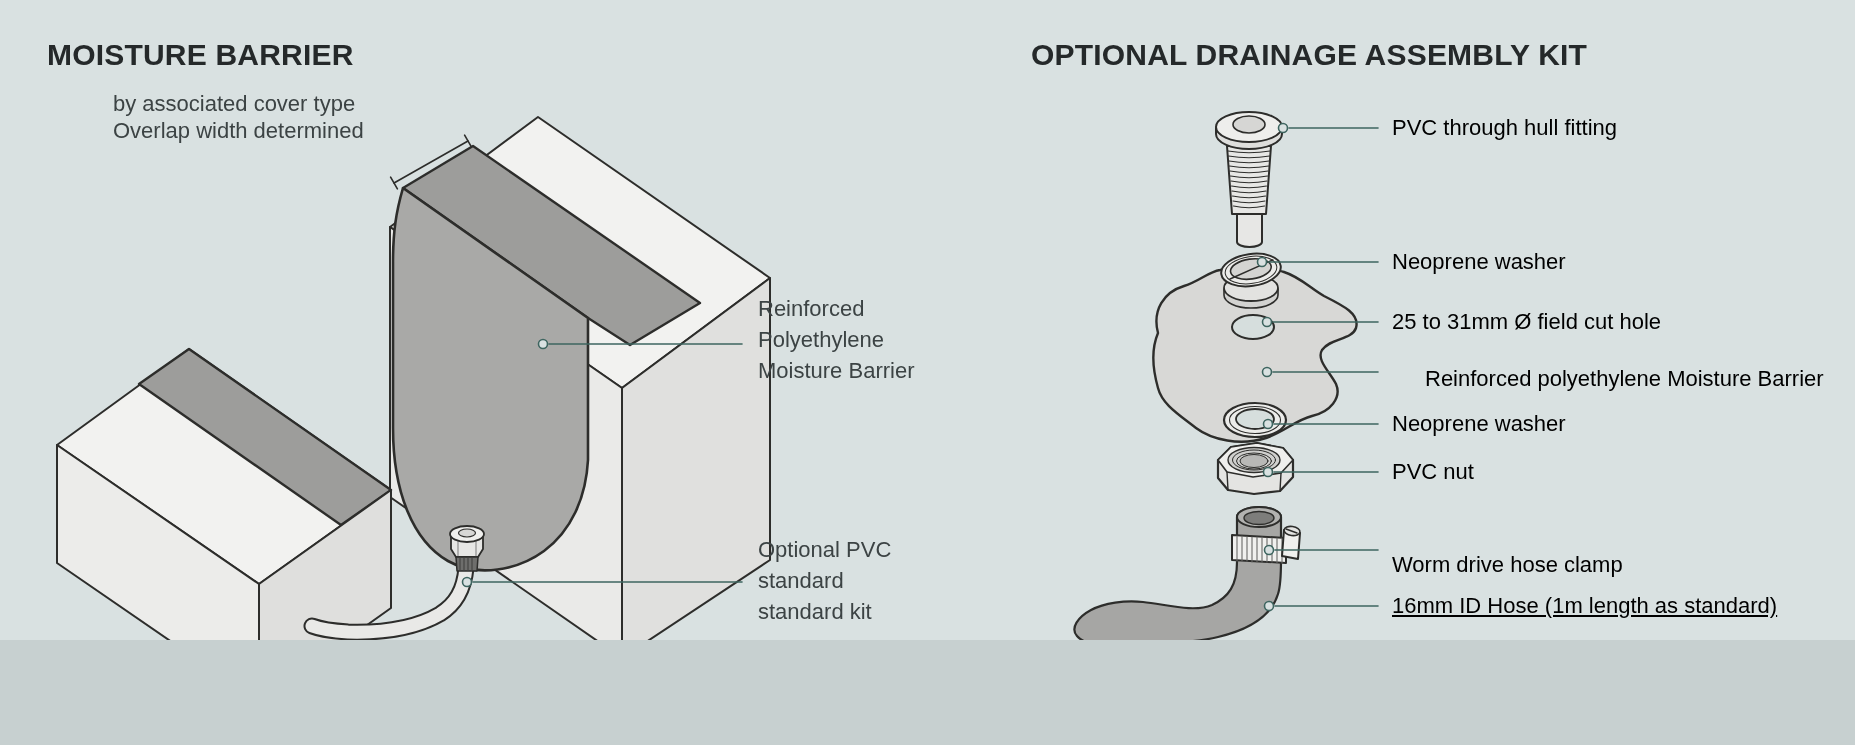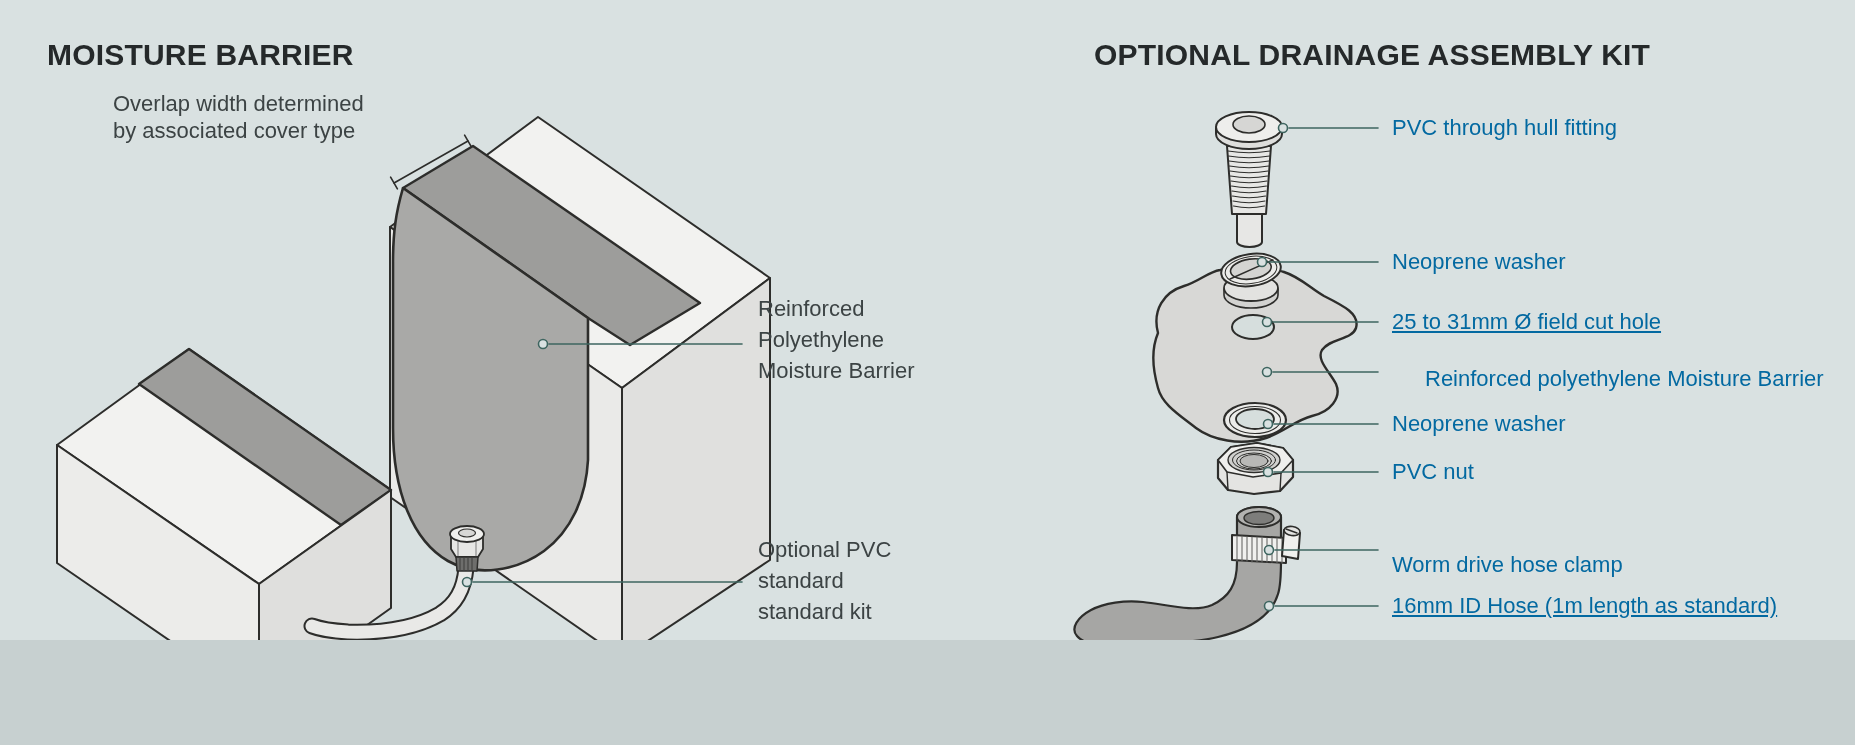--- a/index.html
+++ b/index.html
@@ -24,21 +24,21 @@
   }
   .lbl{
     position:absolute;
     font-size:22px;line-height:31px;
     color:#3c4344;white-space:nowrap;
   }
   .lbl div{height:31px;}
   .rlbl{
     position:absolute;left:1392px;
     font-size:22px;line-height:30px;
-    color:#0369a1;white-space:nowrap;
+    color:#000000;white-space:nowrap;
   }
 </style>
 </head>
 <body>
 
 <div class="stage">
 
   <svg width="1855" height="745" viewBox="0 0 1855 745">
 
     <g stroke-linejoin="round" stroke-linecap="round">
@@ -210,41 +210,41 @@
         <line x1="1275" y1="550" x2="1378" y2="550"></line>
         <circle cx="1269" cy="550" r="4.5" fill="#d9e1e1"></circle>
         <line x1="1275" y1="606" x2="1378" y2="606"></line>
         <circle cx="1269" cy="606" r="4.5" fill="#d9e1e1"></circle>
       </g>
     </g>
   </svg>
 
   <div class="panel-title" style="left:47px;top:38px;">MOISTURE BARRIER</div>
 
-  <div class="panel-title" style="left:1094px;top:38px;">OPTIONAL DRAINAGE ASSEMBLY KIT</div>
+  <div class="panel-title" style="left:1031px;top:38px;">OPTIONAL DRAINAGE ASSEMBLY KIT</div>
 
   <div class="anno" style="left:113px;top:90px;">
+    <div>by associated cover type</div>
     <div>Overlap width determined</div>
-    <div>by associated cover type</div>
   </div>
 
   <div class="lbl" style="left:758px;top:293px;">
     <div>Reinforced</div>
     <div>Polyethylene</div>
     <div>Moisture Barrier</div>
   </div>
 
   <div class="lbl" style="left:758px;top:534px;">
     <div>Optional PVC</div>
     <div>standard</div>
     <div>standard kit</div>
   </div>
 
   <div class="rlbl" style="top:113px;">PVC through hull fitting</div>
   <div class="rlbl" style="top:247px;">Neoprene washer</div>
-  <div class="rlbl" style="top:307px;text-decoration:underline;">25 to 31mm Ø field cut hole</div>
+  <div class="rlbl" style="top:307px;">25 to 31mm Ø field cut hole</div>
   <div class="rlbl" style="top:364px;margin-left:33px;">Reinforced polyethylene Moisture Barrier</div>
   <div class="rlbl" style="top:409px;">Neoprene washer</div>
   <div class="rlbl" style="top:457px;">PVC nut</div>
   <div class="rlbl" style="top:550px;">Worm drive hose clamp</div>
   <div class="rlbl" style="top:591px;text-decoration:underline;">16mm ID Hose (1m length as standard)</div>
 
 </div>
 
 </body></html>

